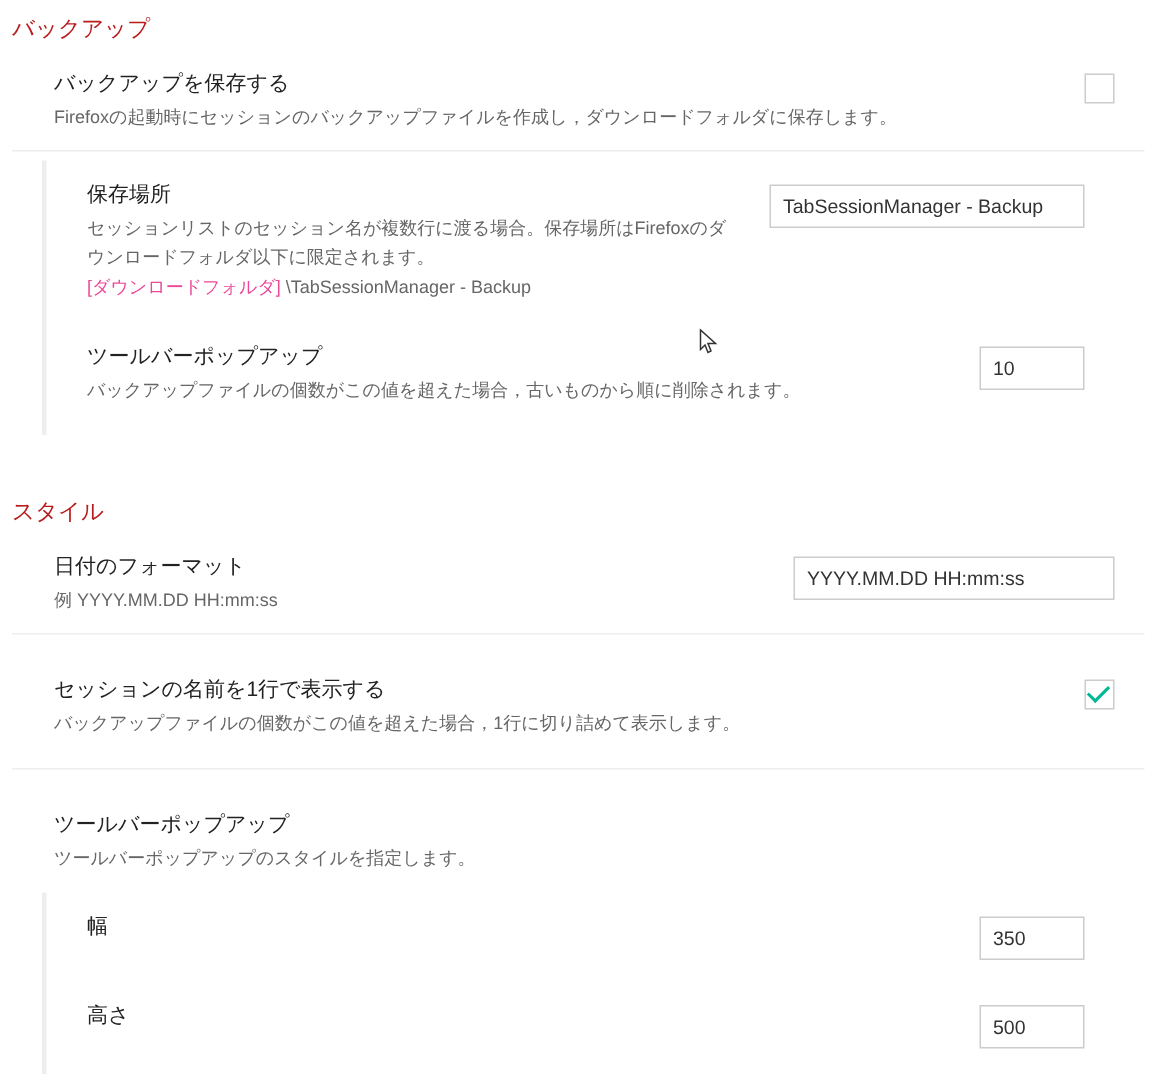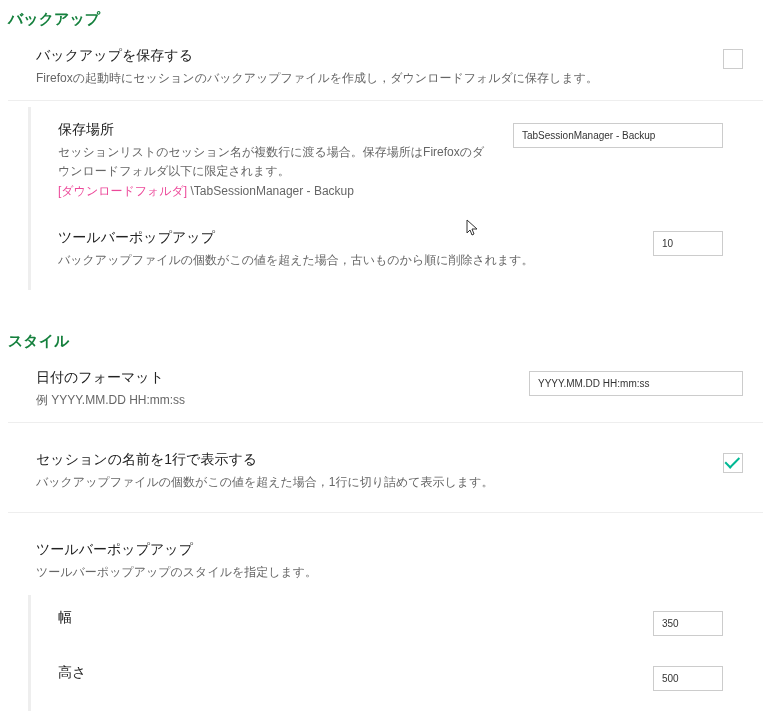--- a/index.html
+++ b/index.html
@@ -5,23 +5,23 @@
     * { box-sizing: border-box; margin: 0; padding: 0; }
     body {
       font-family: "Meiryo", "Hiragino Kaku Gothic Pro", sans-serif;
       font-size: 13px;
       color: #333;
       background: #fff;
       width: 771px;
     }
     .section-title {
       font-size: 15px;
-      color: #15803d;
+      color: #b91c1c;
       padding: 10px 8px 8px 8px;
-      font-weight: bold;
+      font-weight: normal;
     }
     .row {
       display: flex;
       align-items: flex-start;
       padding: 10px 0 12px 28px;
       border-bottom: 1px solid #eee;
       margin: 0 8px;
       gap: 48px;
     }
     .row:last-child { border-bottom: none; }
@@ -41,21 +41,21 @@
     .indent {
       border-left: 3px solid #eee;
       margin: 6px 8px 0 28px;
       padding-left: 27px;
       padding-bottom: 6px;
     }
     .indent .sub { padding: 14px 20px 14px 0; display: flex; align-items: flex-start; }
     input[type="text"], input[type="number"] {
       border: 1px solid #ccc;
       padding: 6px 8px;
-      font-size: 10px;
+      font-size: 13px;
       font-family: inherit;
       color: #333;
     }
     .w-wide { width: 210px; }
     .w-num { width: 70px; }
     .w-date { width: 214px; }
     .checkbox {
       width: 20px; height: 20px; border: 1px solid #ccc; background: #fff;
       display: flex; align-items: center; justify-content: center;
       cursor: pointer;

